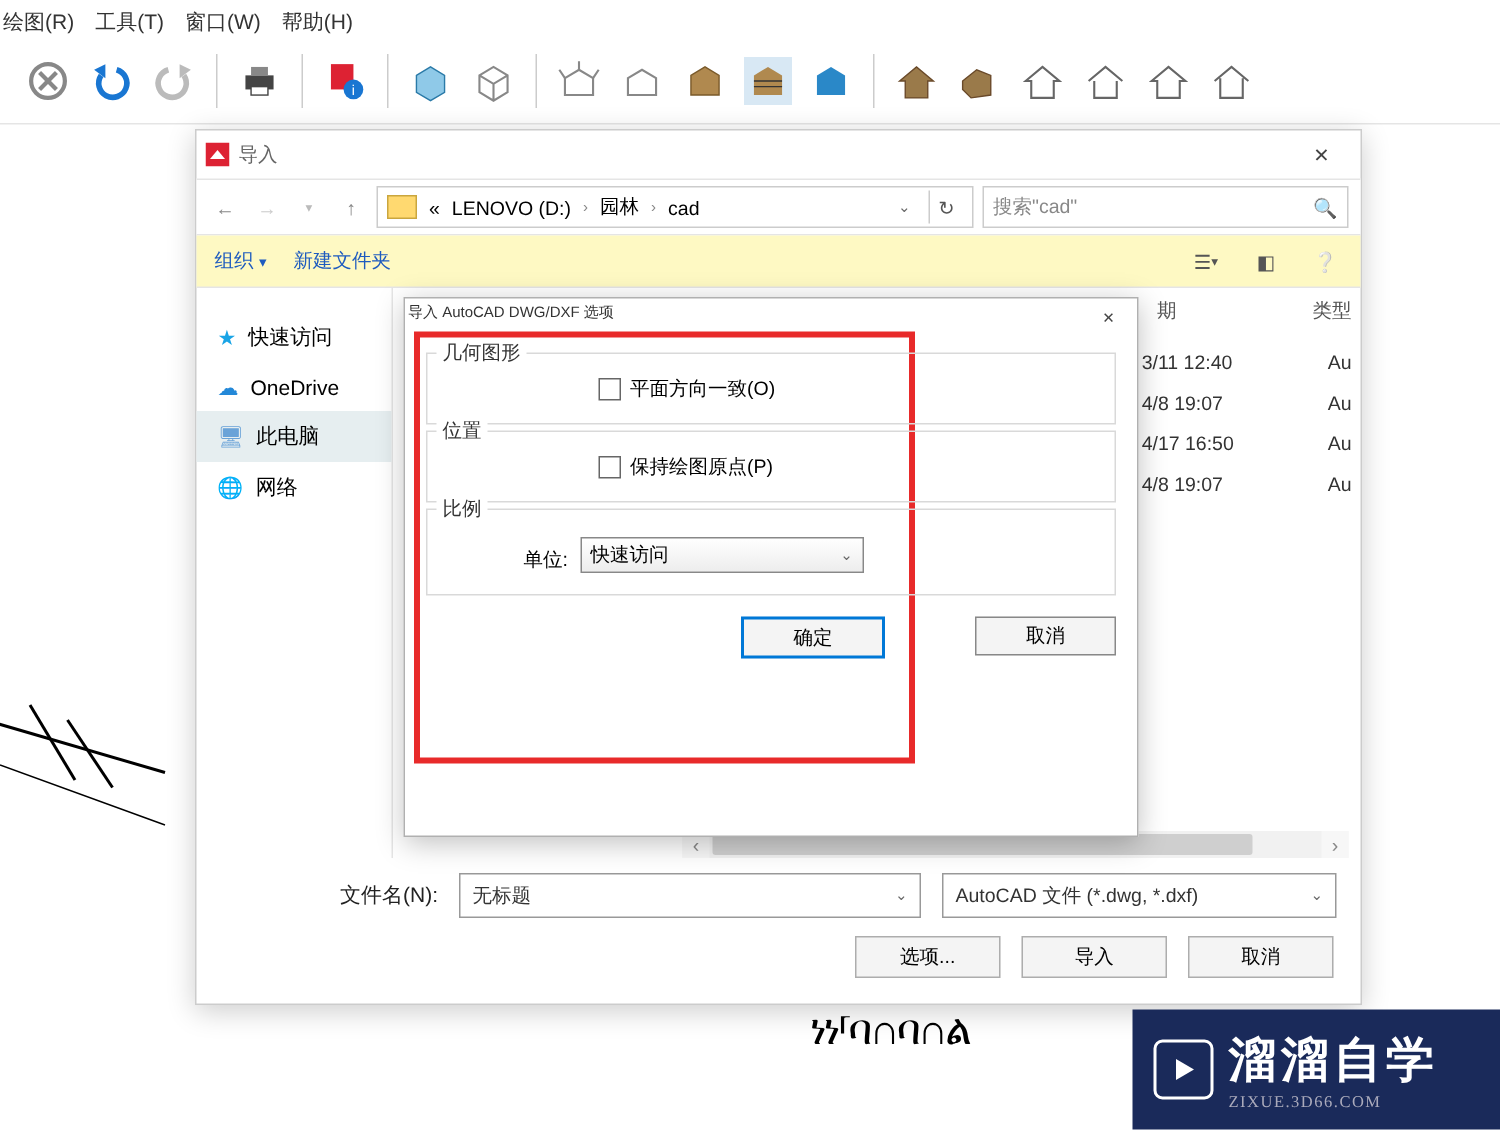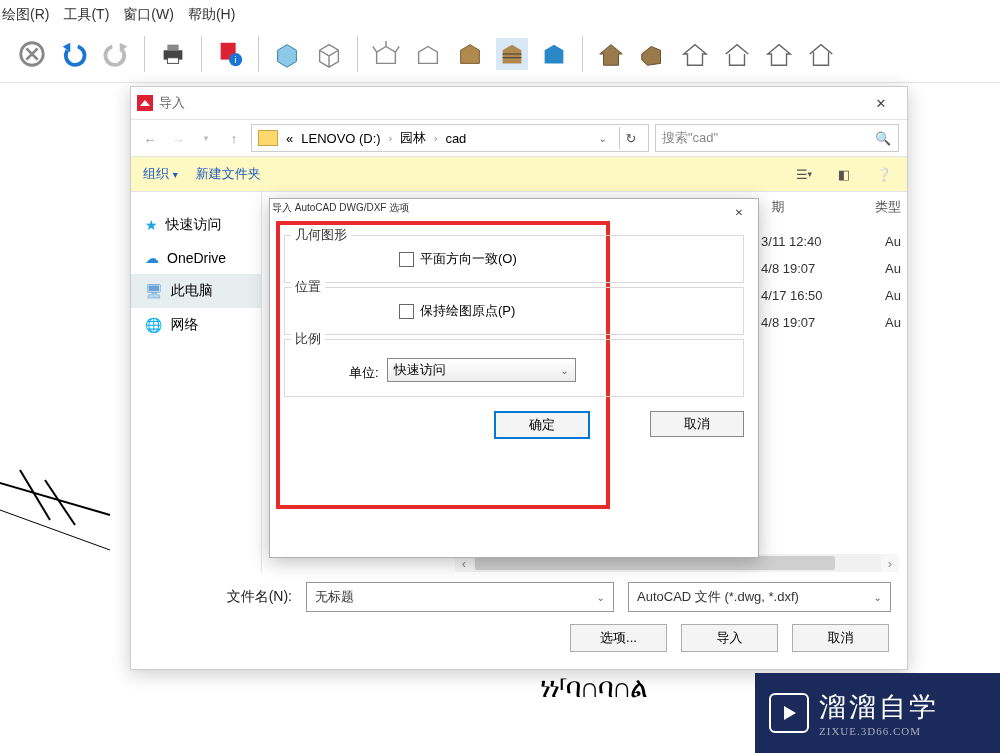--- a/index.html
+++ b/index.html
@@ -63,21 +63,21 @@
   .unitrow{display:flex;align-items:flex-end;gap:8px;margin-left:54px;margin-top:6px}
   .unitlabel{font-size:13px}
   .unitsel{width:175px;height:22px;border:1px solid #888;background:linear-gradient(#fff,#ededed);display:flex;align-items:center;padding:0 6px;font-size:13px}
   .unitsel .dd{margin-left:auto;color:#666;font-size:10px}
   .mbtns{display:flex;gap:60px;justify-content:flex-end;padding:14px 14px 0 0}
   .mbtn{width:92px;height:24px;border:1px solid #888;background:#f4f4f4;display:flex;align-items:center;justify-content:center;font-size:13px}
   .mbtn.primary{border:2px solid #0078d7}
   
   .wm{position:absolute;right:0;bottom:0;width:231px;height:80px;background:#1a2a5a;color:#fff;display:flex;align-items:center;gap:10px;padding-left:14px;font-family:"Microsoft YaHei"}
   .wm .logo{width:36px;height:36px;border:2px solid #fff;border-radius:6px;display:flex;align-items:center;justify-content:center}
-  .wm .big{font-size:27px;letter-spacing:3px;font-weight:400}
+  .wm .big{font-size:32px;letter-spacing:3px;font-weight:700}
   .wm .sub{font-size:11px;letter-spacing:1px;color:#aab}
   
   .qa-star{color:#19a4e6}
   .onedrive{color:#2388d8}
   .thispc{color:#6aa3d8}
   .net{color:#2aa3c4}
 </style>
 </head>
 <body>
 

